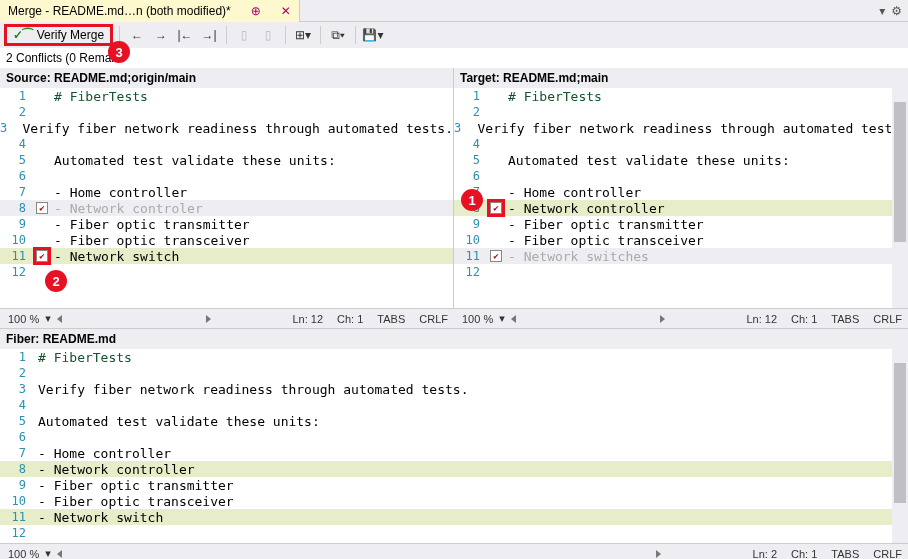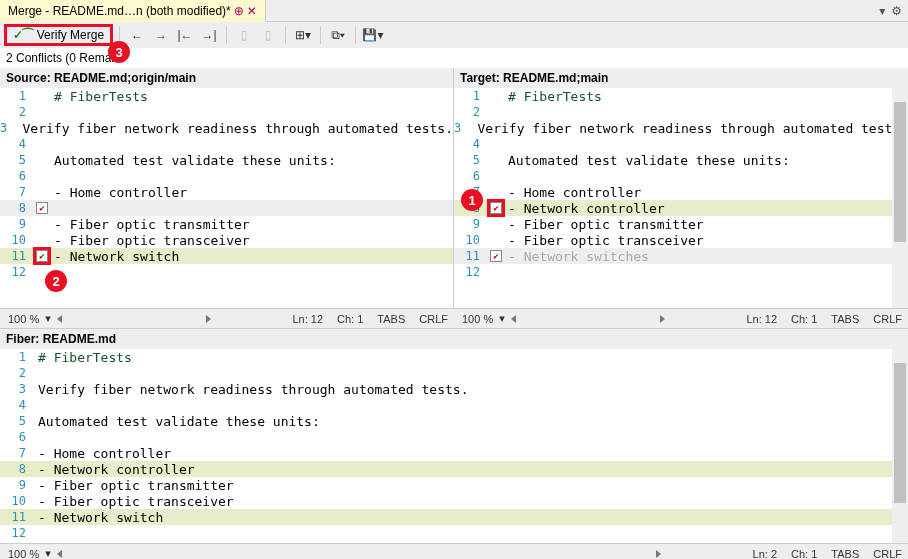--- a/index.html
+++ b/index.html
@@ -1,18 +1,18 @@
 <!DOCTYPE html>
 <html><head>
 <meta charset="utf-8">
 <style>
 * { margin:0; padding:0; box-sizing:border-box; }
 body { font-family:"Segoe UI",Arial,sans-serif; font-size:12px; background:#fff; color:#000; width:908px; height:559px; overflow:hidden; position:relative; }
 .menubar { height:22px; background:#eeeef2; border-bottom:1px solid #ccc; display:flex; align-items:center; justify-content:space-between; }
-.tab { background:#fdf8ce; height:22px; display:flex; align-items:center; padding:0 8px; gap:3px; border-right:1px solid #ccc; }
+.tab { background:#fdf8ce; height:22px; display:flex; align-items:center; padding:0 8px; gap:20px; border-right:1px solid #ccc; }
 .tab-close { cursor:pointer; color:#a06; }
 .menubar-right { display:flex; gap:6px; padding-right:6px; color:#555; }
 .toolbar { height:26px; background:#eeeef2; display:flex; align-items:center; padding:0 4px; gap:2px; }
 .accept-btn { background:#eeeef2; border:3px solid #e81123; padding:1px 6px; display:flex; align-items:center; gap:4px; cursor:pointer; position:relative; }
 .accept-btn .ico { color:#178a17; font-weight:bold; }
 .badge { position:absolute; width:22px; height:22px; border-radius:50%; background:#e81123; color:#fff; font-weight:bold; font-size:13px; display:flex; align-items:center; justify-content:center; z-index:10; }
 .tb-sep { width:1px; height:18px; background:#ccc; margin:0 4px; }
 .tb-btn { width:22px; height:20px; display:flex; align-items:center; justify-content:center; cursor:pointer; color:#333; }
 .conflicts { padding:3px 6px; background:#fff; }
 .split { display:flex; width:100%; }
@@ -119,20 +119,21 @@
         <div class="line">
           <div class="gutter">7</div>
           <div class="cbcol"></div>
           <div class="txt">- Home controller</div>
         </div>
         <div class="line hl-dim">
           <div class="gutter">8</div>
           <div class="cbcol">
             <div class="cb checked" style="color: rgb(170, 0, 0);">✔</div>
           </div>
+          <div class="txt dim">- Network controler</div>
         </div>
         <div class="line">
           <div class="gutter">9</div>
           <div class="cbcol"></div>
           <div class="txt">- Fiber optic transmitter</div>
         </div>
         <div class="line">
           <div class="gutter">10</div>
           <div class="cbcol"></div>
           <div class="txt">- Fiber optic transceiver</div>

